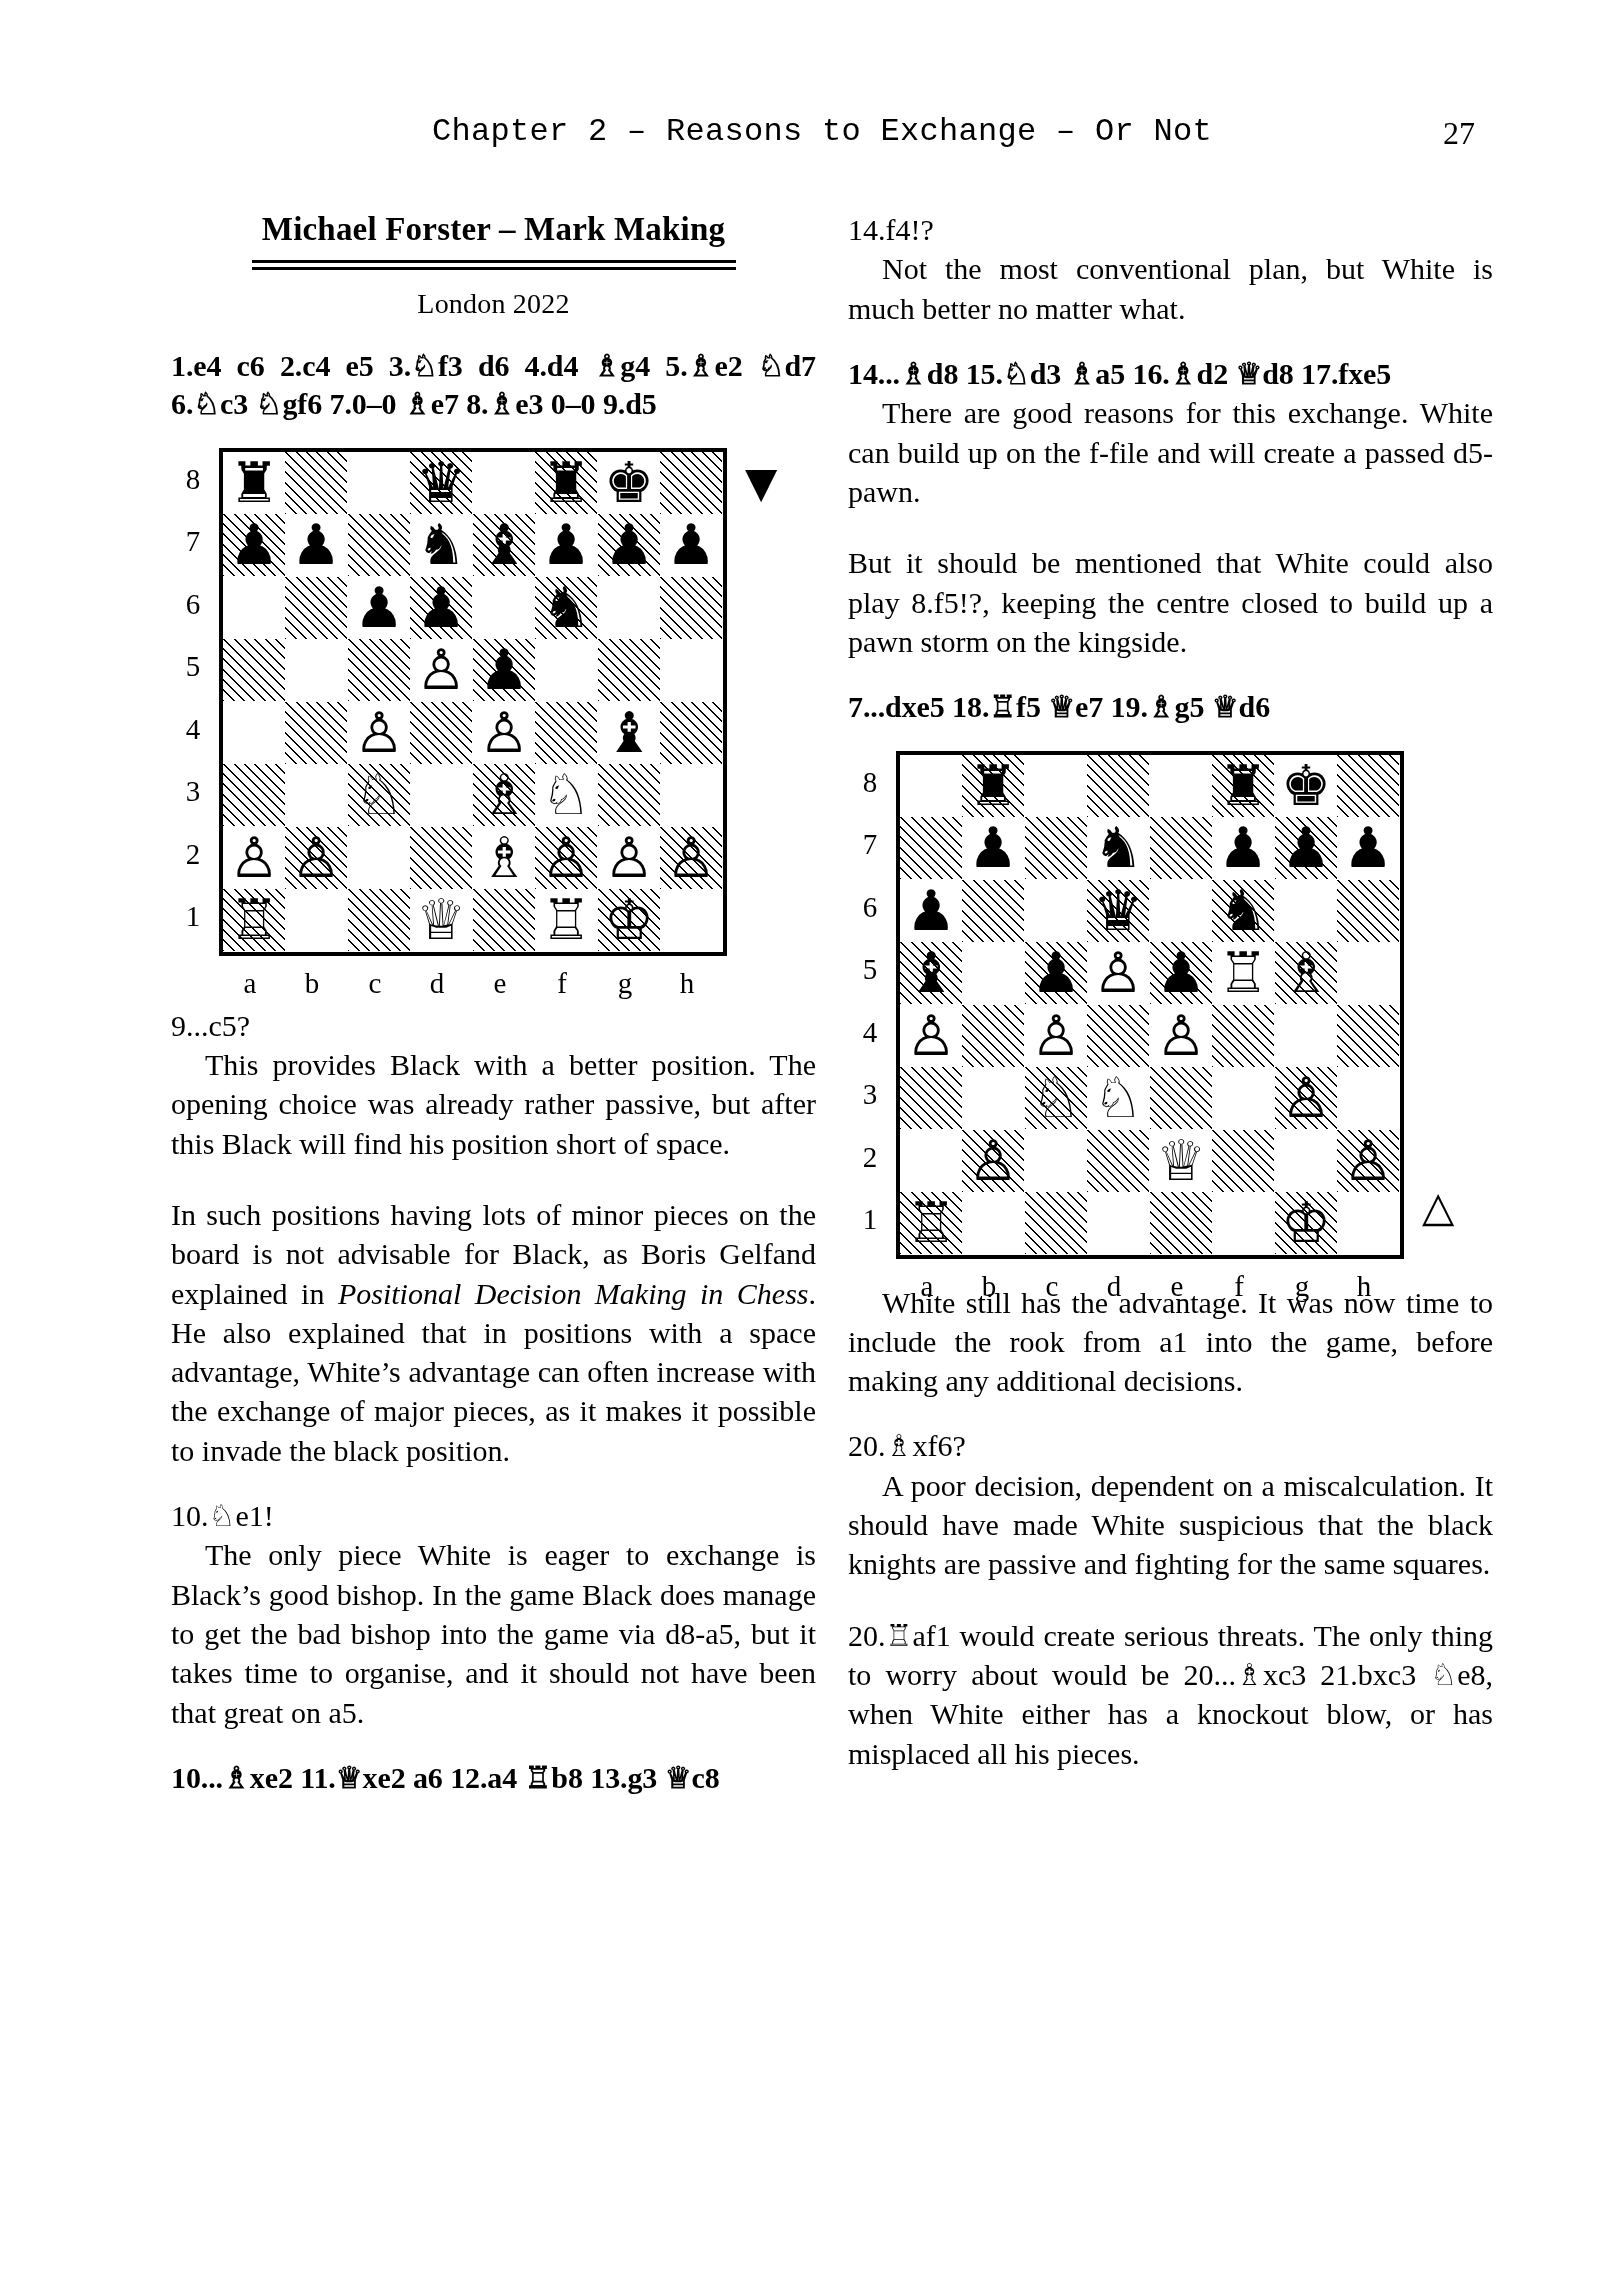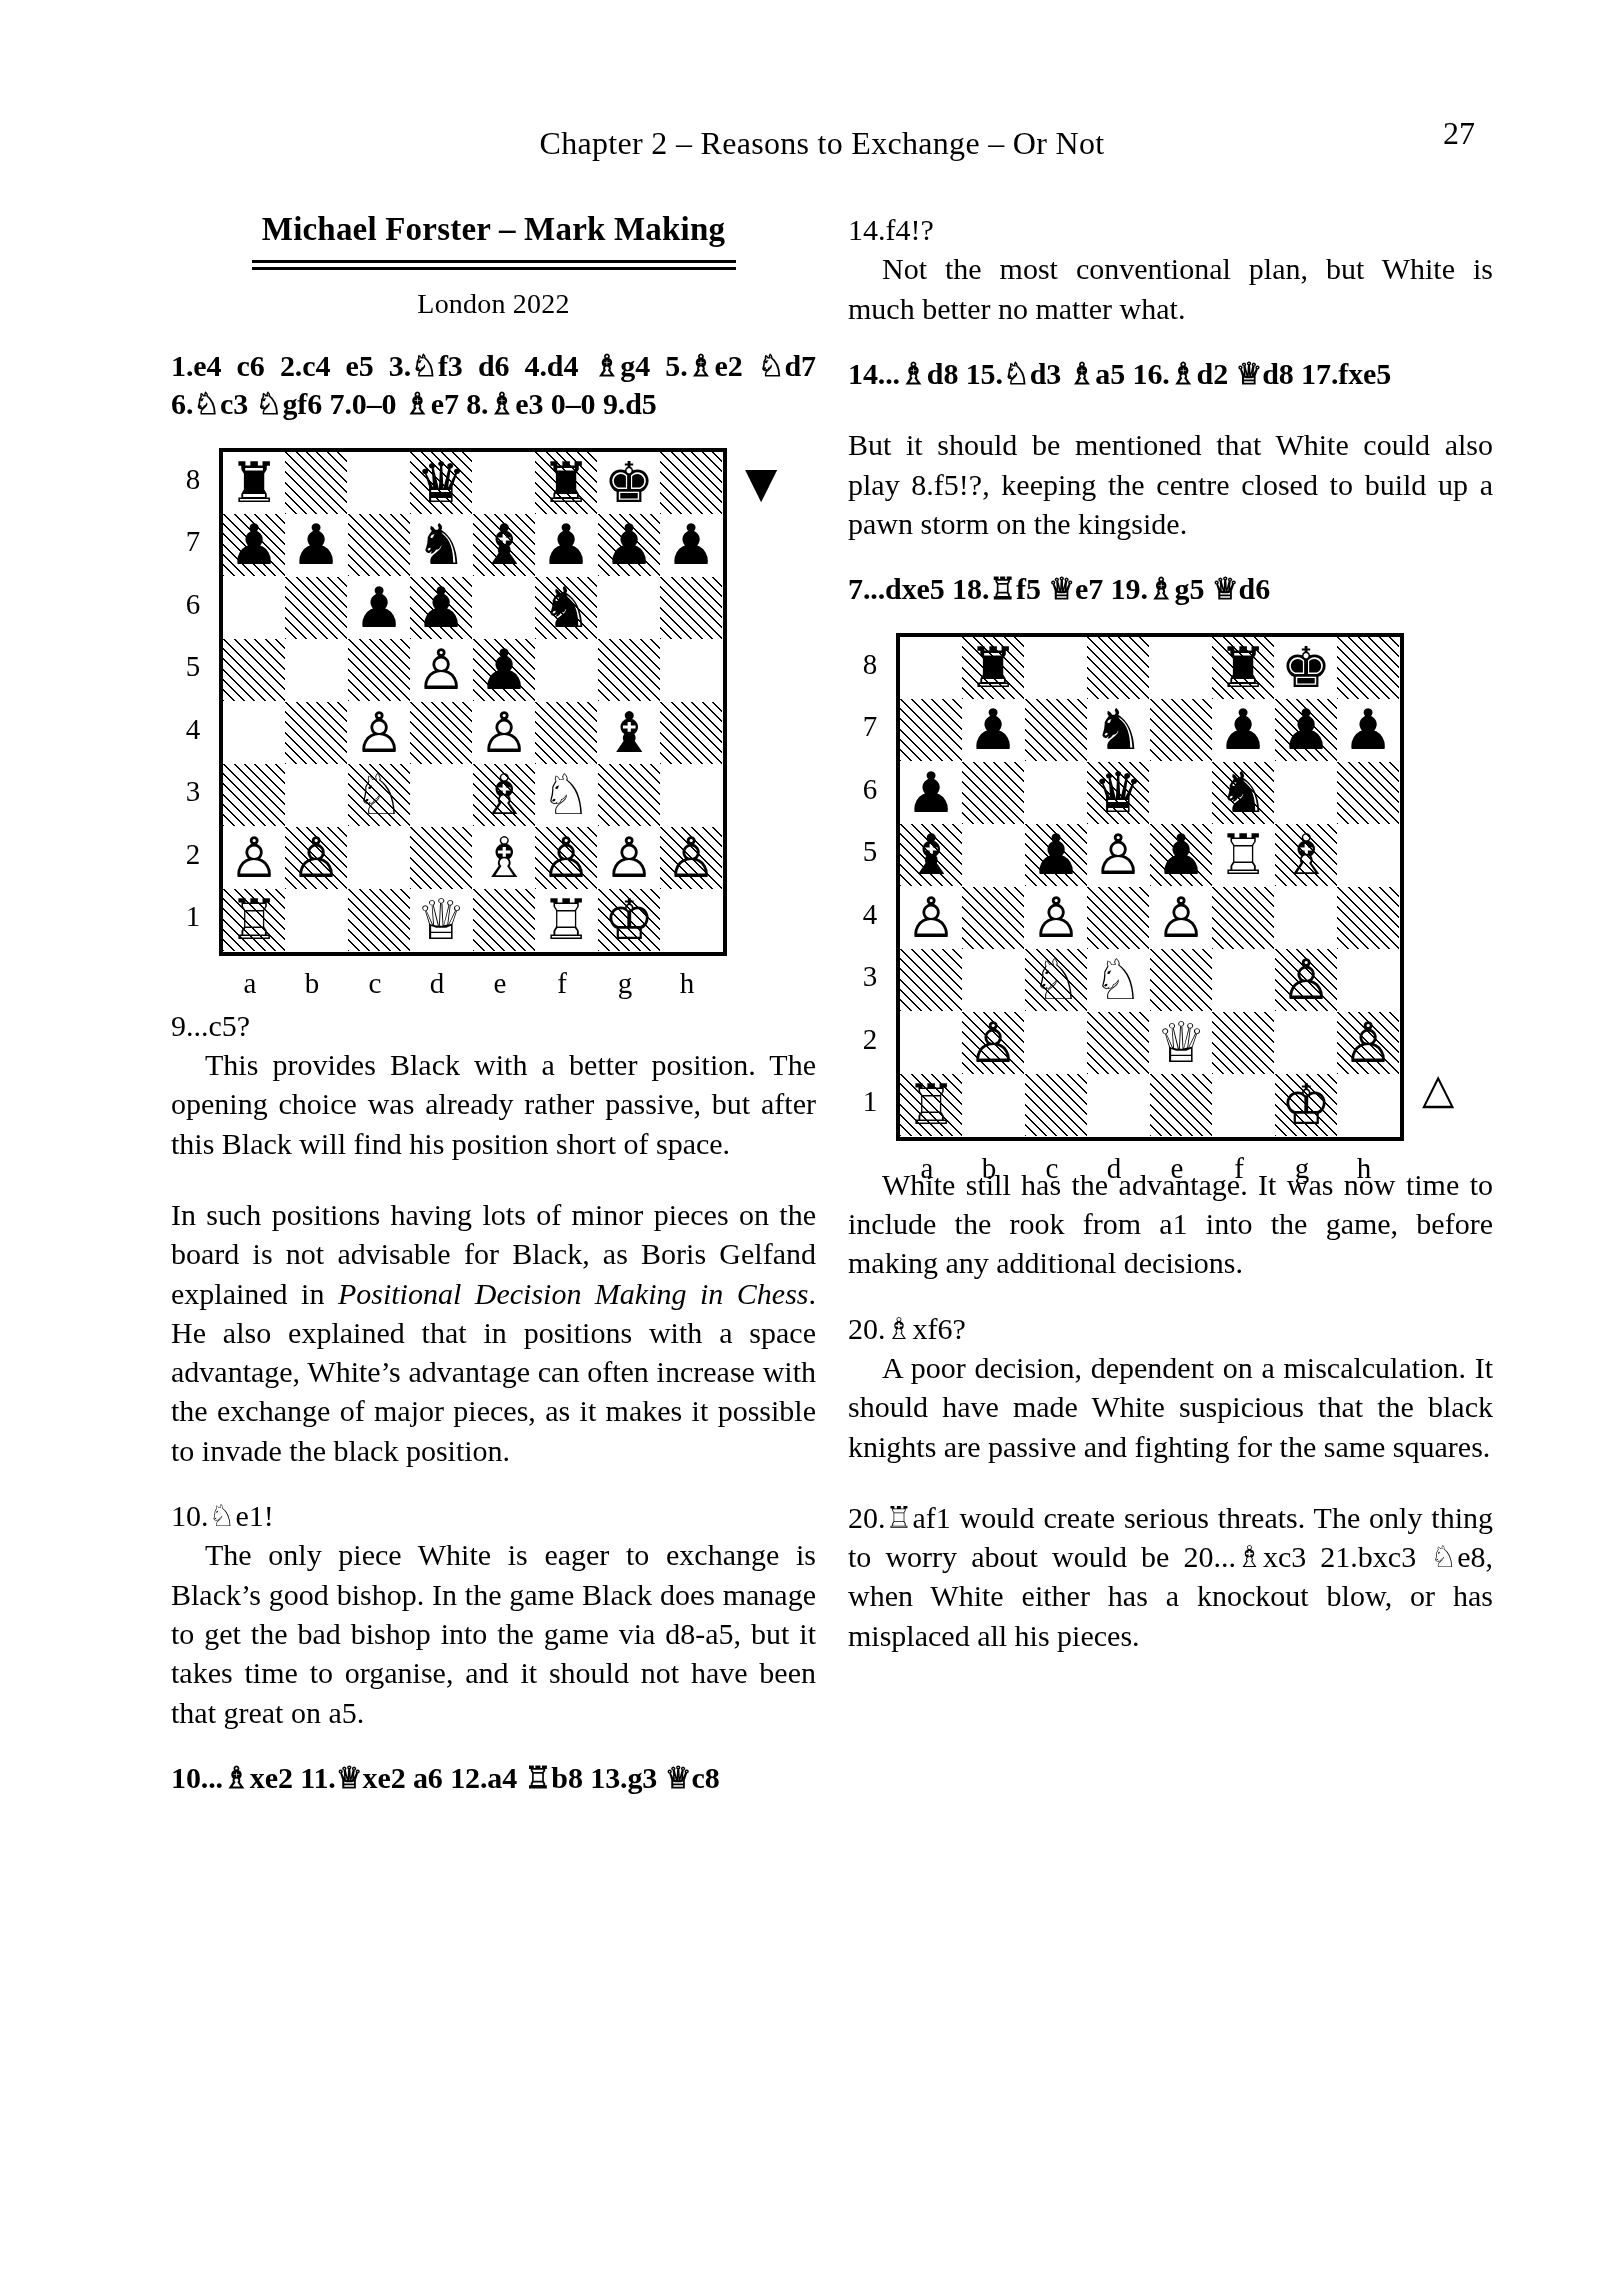--- a/index.html
+++ b/index.html
@@ -26,25 +26,26 @@
   
   .runhead {
     position: absolute;
     left: 169px;
     top: 113px;
     width: 1306px;
     height: 48px;
   }
   .runhead-title {
     position: absolute;
-    left: 0; top: 12px;
+    left: 0; top: 0;
     width: 1306px;
     text-align: center;
     font-size: 32px;
     letter-spacing: 0.3px;
+    font-family: Liberation Mono, monospace;
   }
   .runhead-folio {
     position: absolute;
     right: 0;
     top: 1.6px;
     font-size: 32px;
   }
 
   
   .col {
@@ -342,20 +343,21 @@
 
     <div class="moves">10...♗xe2 11.♕xe2 a6 12.a4 ♖b8 13.g3 ♕c8</div>
   </div>
 
   <div class="col col-right">
 
     <div class="movehead" style="margin-top:0">14.f4!?</div>
     <p class="para">Not the most conventional plan, but White is much better no matter what.</p>
 
     <div class="moves">14...♗d8 15.♘d3 ♗a5 16.♗d2 ♕d8 17.fxe5</div>
+    <p class="para">There are good reasons for this exchange. White can build up on the f-file and will create a passed d5-pawn.</p>
 
     <p class="para noindent spaced">But it should be mentioned that White could also play 8.f5!?, keeping the centre closed to build up a pawn storm on the kingside.</p>
 
     <div class="moves">7...dxe5 18.♖f5 ♕e7 19.♗g5 ♕d6</div>
 
     <div class="diagram">
       <div class="rank-labels" id="d2-ranks">
           <span style="top: 0px;">8</span>
           <span style="top: 62px;">7</span>
           <span style="top: 125px;">6</span>

